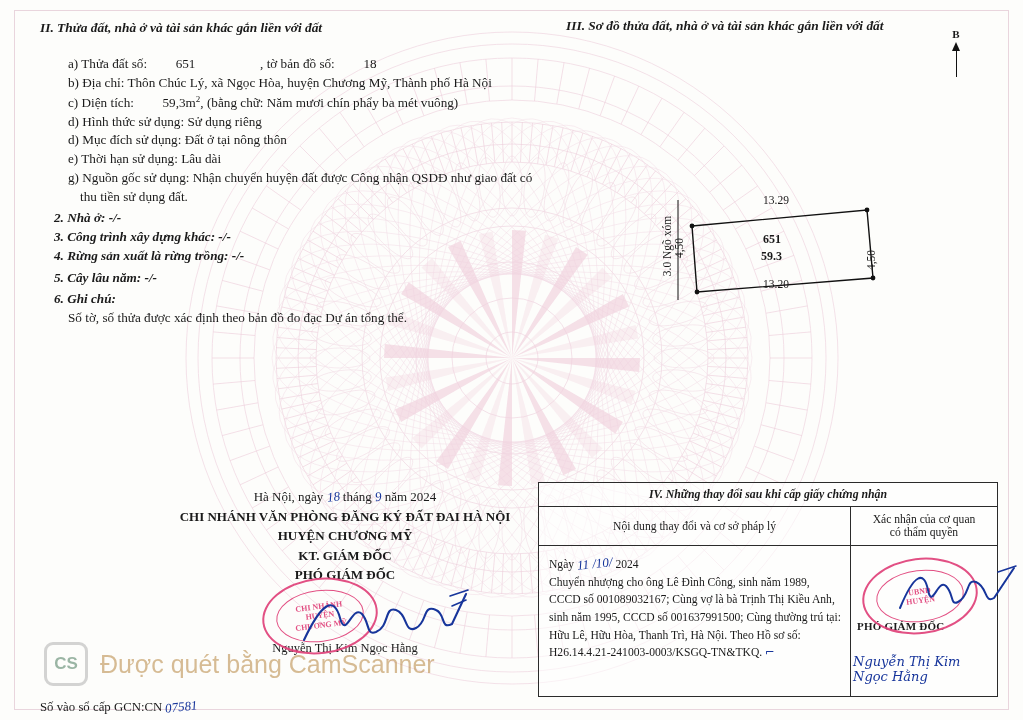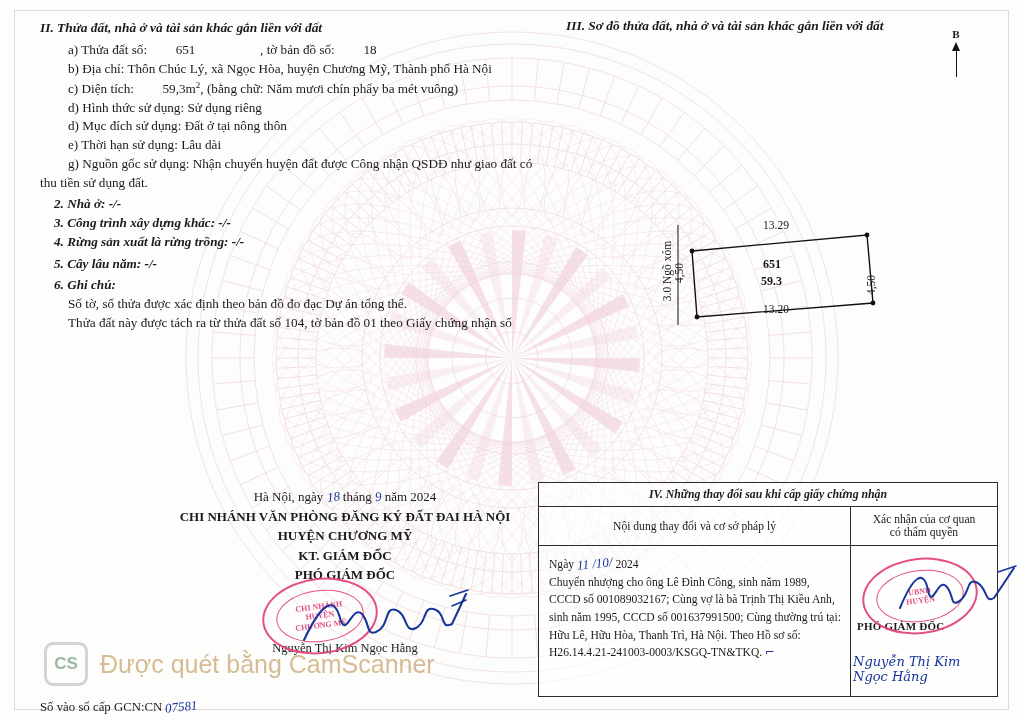--- a/index.html
+++ b/index.html
@@ -40,31 +40,32 @@
     left: 40px;
     top: 18px;
     width: 520px;
     font-size: 13.2px;
     line-height: 1.42;
   }
   .sec-head {
     font-weight: bold;
     font-style: italic;
     font-size: 13.4px;
-    margin-bottom: 4px;
+    margin-bottom: 18px;
   }
   .lvl1 {
     font-weight: bold;
     font-style: italic;
     margin-left: 14px;
   }
   .lvl2 {
     margin-left: 28px;
   }
   .lvl3 {
+    margin-left: 40px;
   }
   .gap { height: 3px; }
   .tab-sp { display: inline-block; width: 58px; }
   .tab-sp2 { display: inline-block; width: 22px; }
   sup { font-size: 9px; }
 
   
   .sec3 {
     position: absolute;
     left: 566px;
@@ -93,21 +94,21 @@
     border-bottom: 9px solid #111;
   }
   .compass .stem {
     width: 1px; height: 26px; background: #111; margin: 0 auto;
   }
 
   
   .sketch {
     position: absolute;
     left: 645px;
-    top: 213px;
+    top: 188px;
     width: 260px;
     height: 130px;
     font-size: 11.5px;
     text-align: center;
   }
   .sketch svg { display: block; }
   .sk-lbl {
     position: absolute;
     font-size: 11.5px;
     white-space: nowrap;
@@ -652,21 +653,20 @@
   <div class="lvl3">thu tiền sử dụng đất.</div>
   <div class="gap"></div>
   <div class="lvl1">2. Nhà ở: -/-</div>
   <div class="lvl1">3. Công trình xây dựng khác: -/-</div>
   <div class="lvl1">4. Rừng sản xuất là rừng trồng: -/-</div>
   <div class="gap"></div>
   <div class="lvl1">5. Cây lâu năm: -/-</div>
   <div class="gap"></div>
   <div class="lvl1">6. Ghi chú:</div>
   <div class="lvl2">Số tờ, số thửa được xác định theo bản đồ đo đạc Dự án tổng thể.</div>
-  <div class="lvl2">Thửa đất này được tách ra từ thửa đất số 104, tờ bản đồ 01 theo Giấy chứng nhận số</div>
 </div>
 
 <div class="sec3">III. Sơ đồ thửa đất, nhà ở và tài sản khác gắn liền với đất</div>
 
 <div class="compass">
   <div>B</div>
   <div class="nd"></div>
   <div class="stem"></div>
 </div>
 

